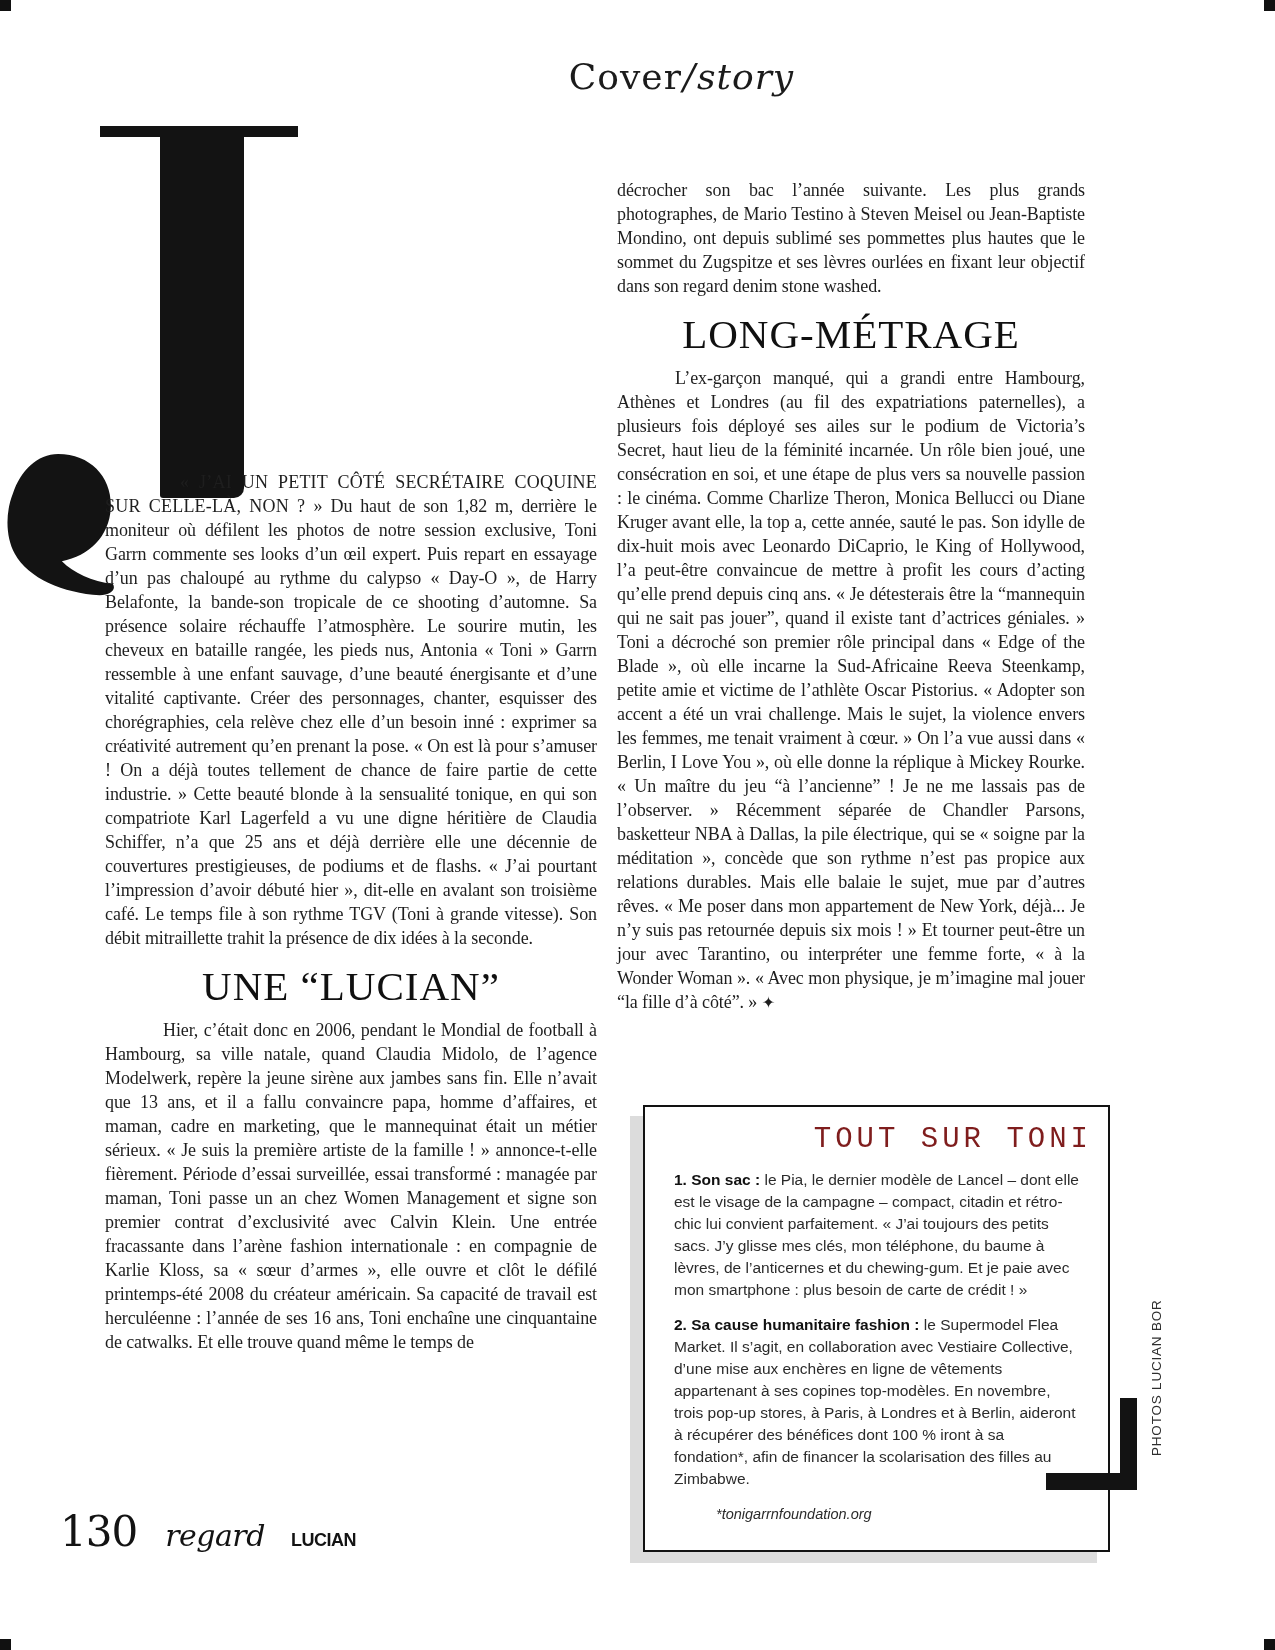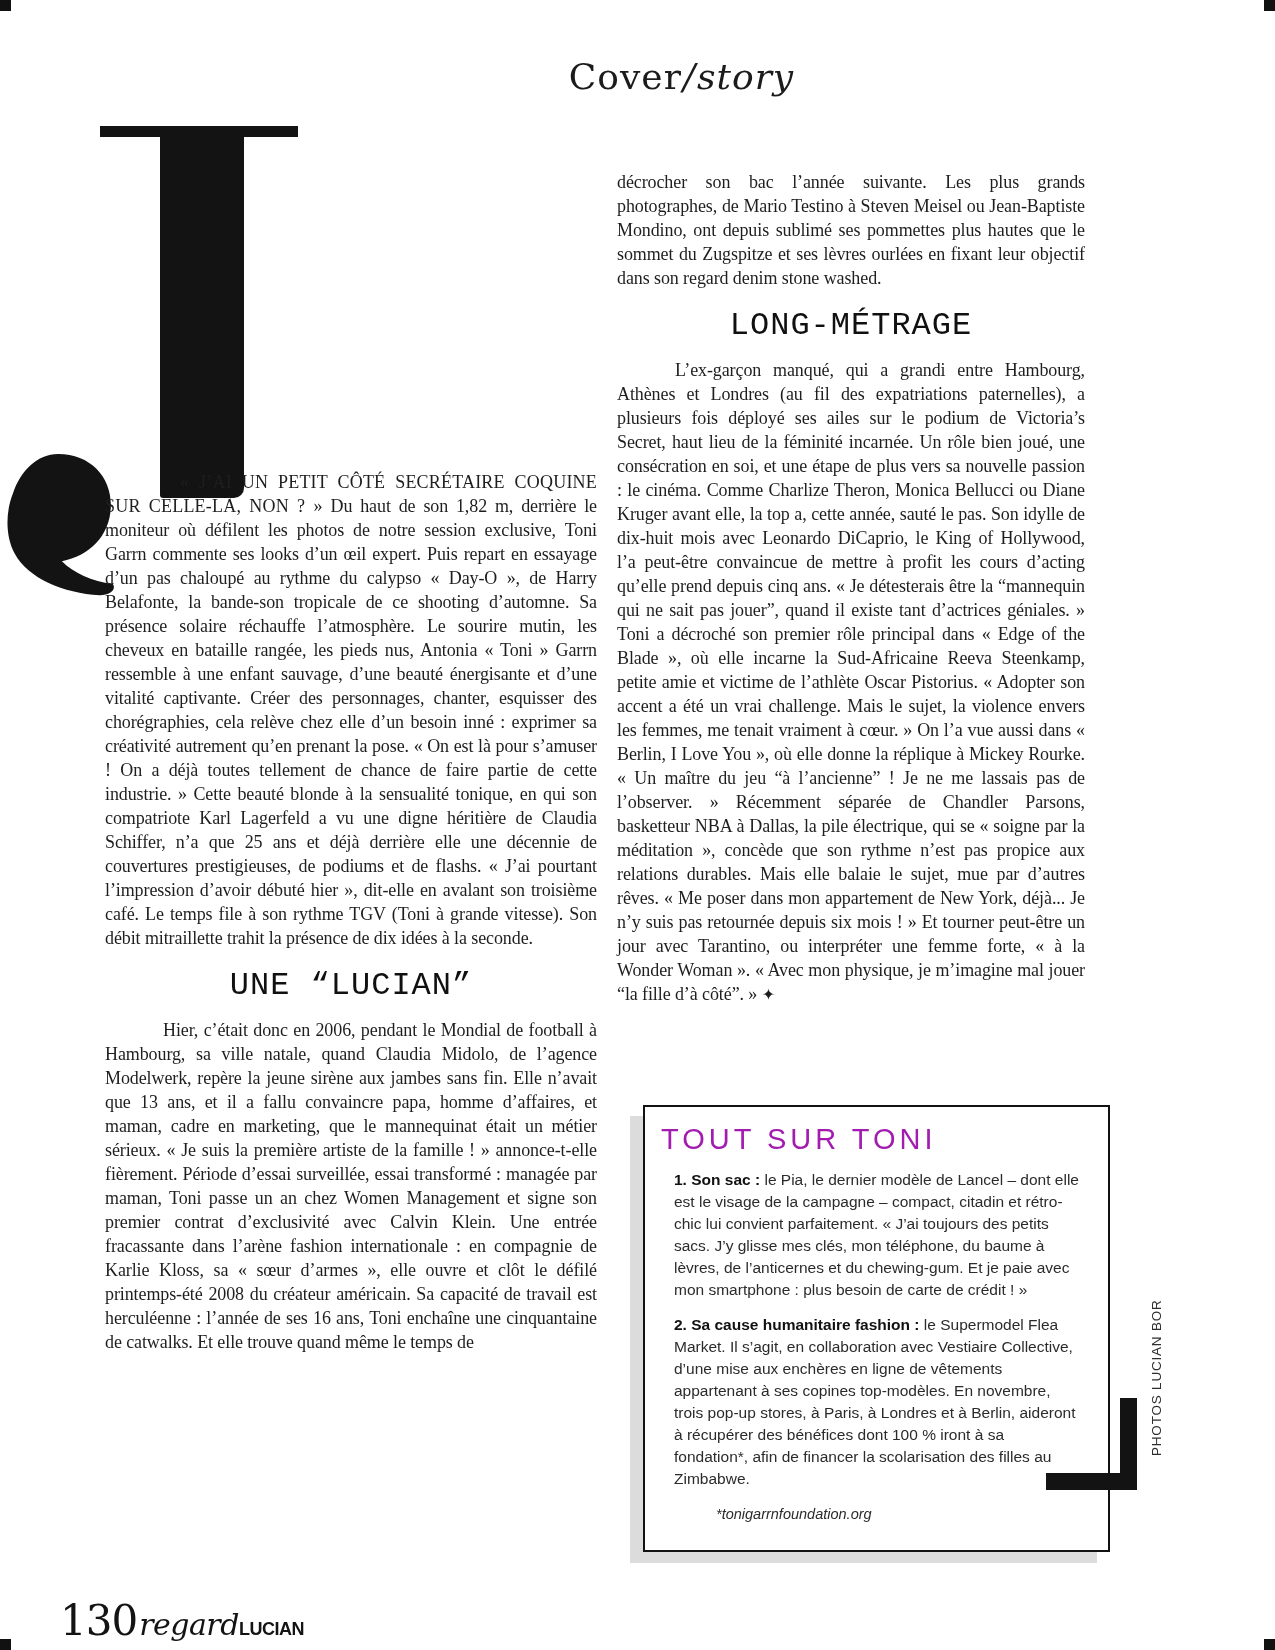--- a/index.html
+++ b/index.html
@@ -25,61 +25,61 @@
   
   .dropcap{position:absolute;left:0;top:0;}
   .j-bar{position:absolute;left:100px;top:126px;width:198px;height:11px;background:#131313;}
   .j-stem{position:absolute;left:160px;top:126px;width:84px;height:372px;background:#131313;border-radius:0 0 10px 3px;}
   .j-comma{position:absolute;left:2px;top:452px;width:116px;height:146px;}
 
   
   .col{position:absolute;text-align:justify;font-size:18px;line-height:24px;letter-spacing:-0.1px;color:#1e1e1e;}
   .col p{margin:0;}
   .left-col{left:105px;top:470px;width:492px;}
-  .right-col{left:617px;top:170px;width:468px;}
+  .right-col{left:617px;top:178px;width:468px;}
   .indent-lg{text-indent:75px;}
   .indent-md{text-indent:58px;}
   .lead-caps{letter-spacing:0.2px;}
   .section-heading{
-    font-family:Liberation Mono, monospace;font-weight:400;text-align:center;text-indent:0;
-    font-size:32px;line-height:52px;letter-spacing:1px;color:#101010;
+    font-family:Liberation Serif, serif;font-weight:400;text-align:center;text-indent:0;
+    font-size:41px;line-height:52px;letter-spacing:1px;color:#101010;
     margin:10px 0 6px 0 !important;
   }
   .end-mark{font-size:16px;letter-spacing:0;}
 
   
   .info-box{
     position:absolute;left:643px;top:1105px;width:467px;box-sizing:border-box;
     background:#fff;border:2px solid #121212;padding:14px 16px 12px 16px;
     box-shadow:-13px 11px 0 #dcdcdc;
   }
   .info-box h2{
-    margin:2px 0 12px 0;text-align:left;font-family:Liberation Sans, sans-serif;
-    font-weight:400;font-size:29px;letter-spacing:4px;color:#a21caf;
+    margin:2px 0 12px 0;text-align:right;font-family:Liberation Mono, monospace;
+    font-weight:400;font-size:29px;letter-spacing:4px;color:#7f1d1d;
   }
   .info-box p{
     margin:13px;font-family:"Liberation Sans", sans-serif;font-size:15.5px;
     line-height:22px;color:#2b2b2b;text-align:left;
   }
   .info-box b{color:#111;}
   .info-box .footnote{font-style:italic;padding-left:42px;margin-top:4px;font-size:14.5px;}
 
   
   .lmark-v{position:absolute;left:1120px;top:1398px;width:17px;height:92px;background:#131313;}
   .lmark-h{position:absolute;left:1046px;top:1473px;width:91px;height:17px;background:#131313;}
 
   
   .photo-credit{
     position:absolute;left:1149px;top:1456px;transform:rotate(-90deg);transform-origin:0 0;
     font-family:"Liberation Sans", sans-serif;font-size:13.5px;letter-spacing:0.8px;
     color:#2e2e2e;white-space:nowrap;
   }
 
   
-  .footer{position:absolute;left:60px;top:1596px;display:flex;align-items:baseline;}
+  .footer{position:absolute;left:60px;top:1507px;display:flex;align-items:baseline;gap:26px;}
   .footer .pageno{font-family:"DejaVu Serif", serif;font-size:42px;color:#131313;letter-spacing:-1px;}
   .footer .madame{font-family:"DejaVu Serif", serif;font-style:italic;font-size:30px;color:#131313;margin-left:2px;letter-spacing:-0.5px;}
   .footer .figaro{font-family:"Liberation Sans", sans-serif;font-weight:bold;font-size:18px;color:#131313;letter-spacing:-0.5px;}
 </style>
 </head>
 <body>
 
 <div class="crop tl"></div>
 <div class="crop tr"></div>
 <div class="crop bl"></div>

